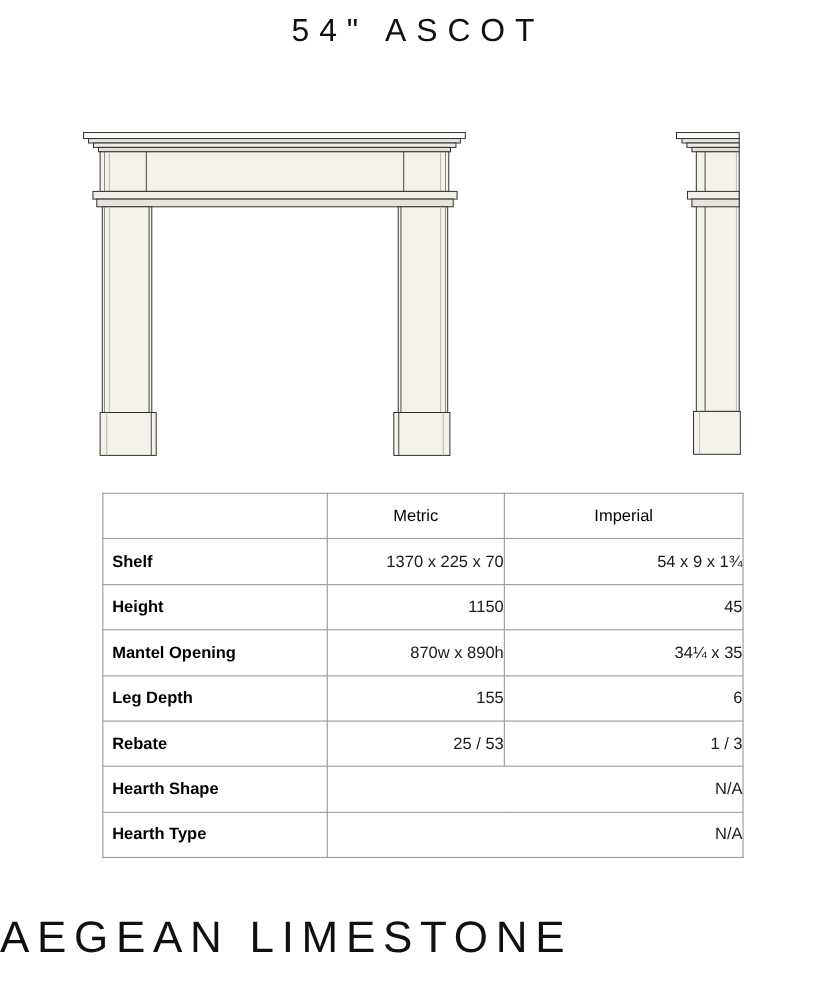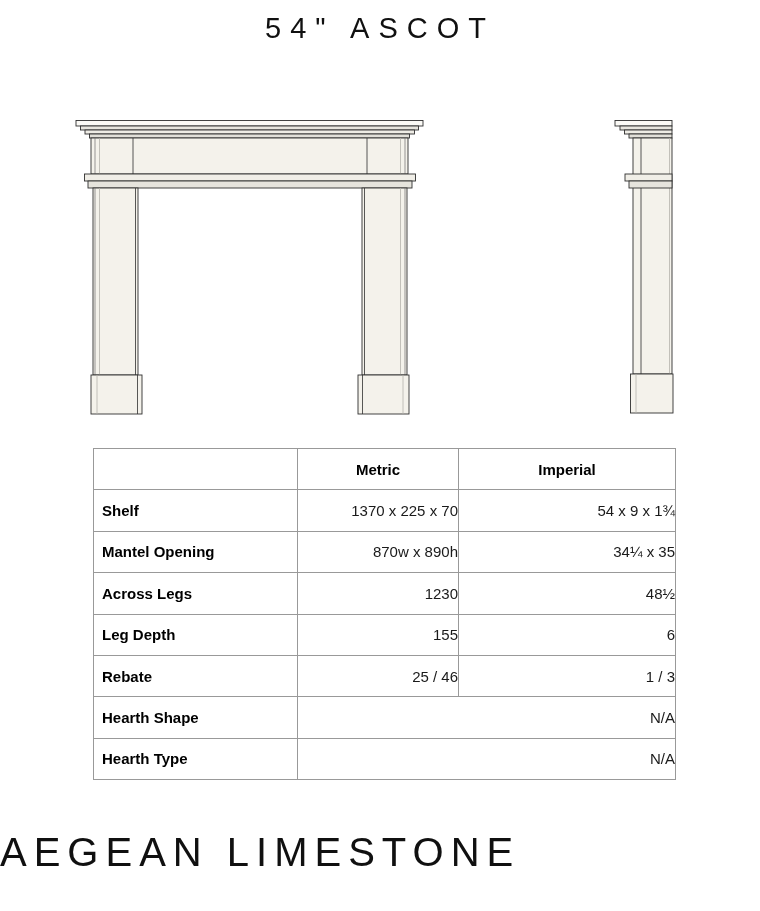--- a/index.html
+++ b/index.html
@@ -60,21 +60,21 @@
   }
   table.spec .lbl{
     text-align:left;
     padding-left:8px;
     font-weight:bold;
     color:#000000;
     margin-top:39px;
   }
   table.spec .hdr{
     text-align:center;
-    font-weight:bold;
+    font-weight:normal;
     color:#000000;
   }
   table.spec .val{
     text-align:right;
     font-weight:400;
     color:#1a1a1a;
   }
 </style>
 </head>
 <body>
@@ -150,37 +150,37 @@
         <td class="lbl"></td>
         <td class="hdr">Metric</td>
         <td class="hdr">Imperial</td>
       </tr>
       <tr>
         <td class="lbl">Shelf</td>
         <td class="val">1370 x 225 x 70</td>
         <td class="val">54 x 9 x 1¾</td>
       </tr>
       <tr>
+        <td class="lbl">Height</td>
+        <td class="val">1150</td>
+        <td class="val">45</td>
+      </tr>
+      <tr>
         <td class="lbl">Mantel Opening</td>
         <td class="val">870w x 890h</td>
         <td class="val">34¼ x 35</td>
-      </tr>
-      <tr>
-        <td class="lbl">Across Legs</td>
-        <td class="val">1230</td>
-        <td class="val">48½</td>
       </tr>
       <tr>
         <td class="lbl">Leg Depth</td>
         <td class="val">155</td>
         <td class="val">6</td>
       </tr>
       <tr>
         <td class="lbl">Rebate</td>
-        <td class="val">25 / 46</td>
+        <td class="val">25 / 53</td>
         <td class="val">1 / 3</td>
       </tr>
       <tr>
         <td class="lbl">Hearth Shape</td>
         <td class="val" colspan="2">N/A</td>
       </tr>
       <tr>
         <td class="lbl">Hearth Type</td>
         <td class="val" colspan="2">N/A</td>
       </tr>

